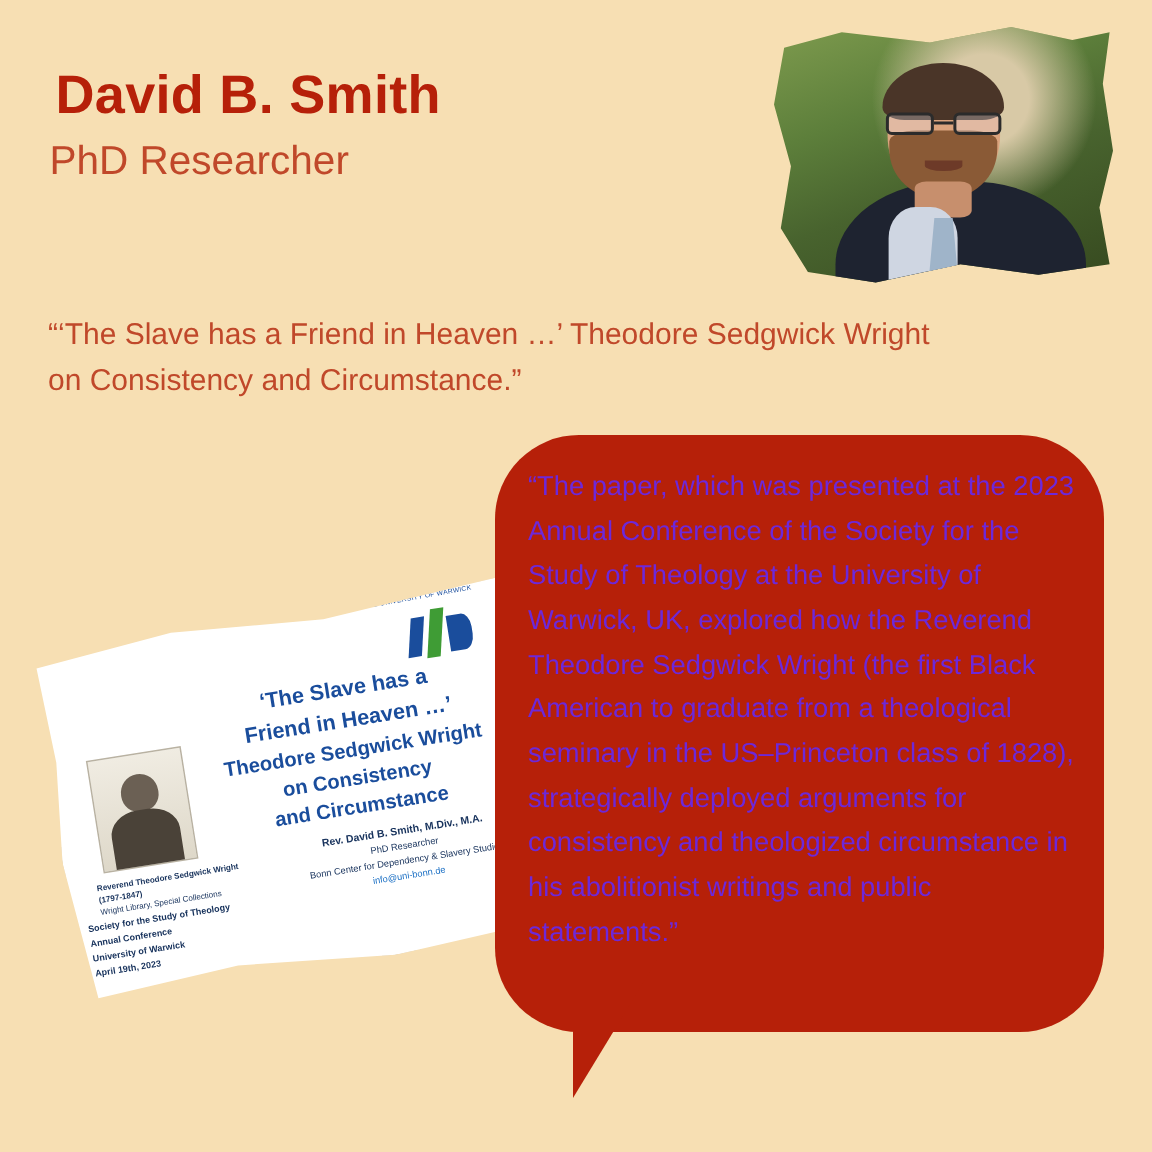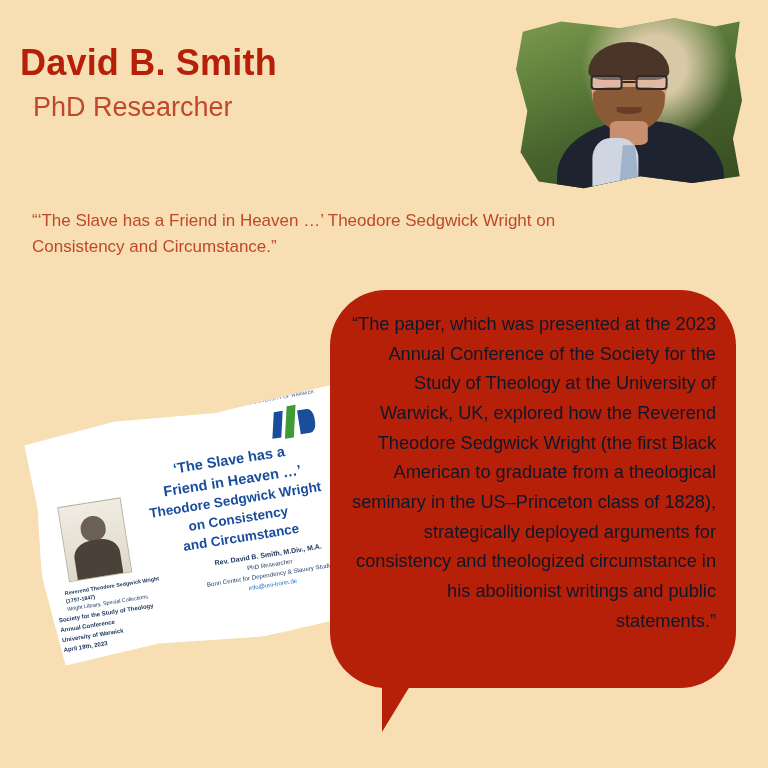--- a/index.html
+++ b/index.html
@@ -16,21 +16,21 @@
   }
   .card {
     position: absolute;
     inset: 0;
     background: #f7dfb3;
   }
 
   
   .name {
     position: absolute;
-    left: 20px;
+    left: 37px;
     top: 42px;
     font-size: 36px;
     font-weight: bold;
     color: #b62009;
     letter-spacing: 0.2px;
   }
   .role {
     position: absolute;
     left: 33px;
     top: 92px;
@@ -174,21 +174,21 @@
     top: 178px;
     font-size: 20px;
     font-weight: bold;
     color: #b62009;
   }
   .paper-title {
     position: absolute;
     left: 32px;
     top: 208px;
     width: 600px;
-    font-size: 17px;
+    font-size: 20px;
     line-height: 1.55;
     color: #c0482a;
   }
 
   
   .poster {
     position: absolute;
     left: 36px;
     top: 408px;
     width: 318px;
@@ -323,22 +323,22 @@
     height: 0;
     border-left: 0 solid transparent;
     border-right: 56px solid transparent;
     border-top: 92px solid #b62009;
   }
   .bubble-text {
     position: absolute;
     left: 352px;
     top: 310px;
     width: 364px;
-    text-align: right;
-    color: #0f172a;
+    text-align: left;
+    color: #6d28d9;
     font-size: 18.2px;
     line-height: 1.63;
   }
 </style>
 </head>
 <body>
 
 <div class="card">
 
   <div class="name">David B. Smith</div>

